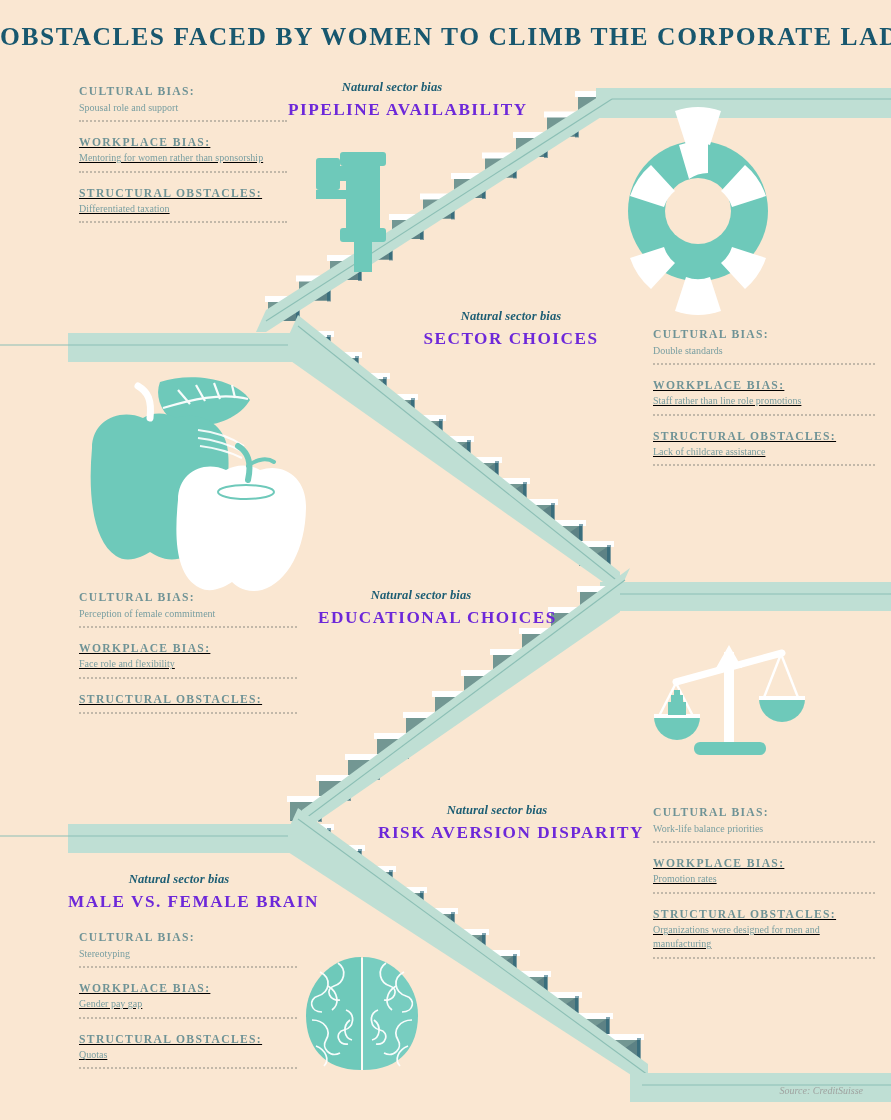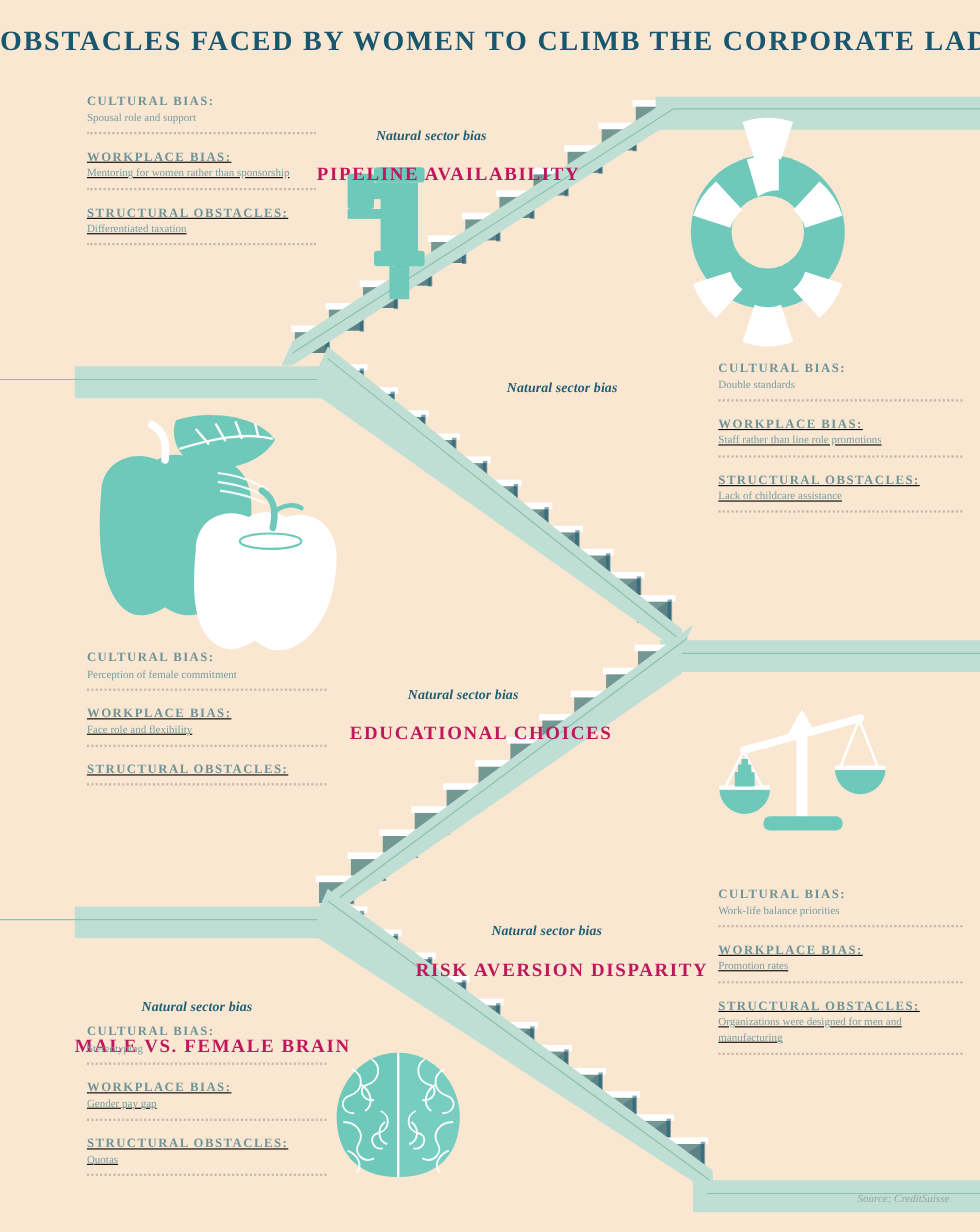--- a/index.html
+++ b/index.html
@@ -57,29 +57,28 @@
   
   .sect{position:absolute;text-align:center;}
   .sect-sub{
     font-family:"Liberation Serif", serif;
     font-style:italic;
     font-weight:bold;
     font-size:12.6px;
     color:#1d5e74;
     letter-spacing:.1px;
     line-height:1.2;
-    margin-top:36px;
   }
   .sect-title{
     font-family:"Liberation Serif", serif;
     font-weight:bold;
     font-size:17.2px;
     letter-spacing:1.5px;
-    color:#be185d;
-    margin-top:18px;
+    color:#6d28d9;
+    margin-top:5px;
     white-space:nowrap;
   }
 
   .source{
     position:absolute;
     right:28px;top:1085px;
     font-family:"Liberation Serif", serif;
     font-style:italic;
     font-size:10px;
     color:#9fa3a0;
@@ -523,20 +522,21 @@
     </g>
   </svg>
 
   <div class="sect" style="left:288px;top:80px;width:208px;">
     <div class="sect-sub">Natural sector bias</div>
     <div class="sect-title">PIPELINE AVAILABILITY</div>
   </div>
 
   <div class="sect" style="left:398px;top:309px;width:226px;">
     <div class="sect-sub">Natural sector bias</div>
+    <div class="sect-title">SECTOR CHOICES</div>
   </div>
 
   <div class="sect" style="left:318px;top:588px;width:206px;">
     <div class="sect-sub">Natural sector bias</div>
     <div class="sect-title">EDUCATIONAL CHOICES</div>
   </div>
 
   <div class="sect" style="left:378px;top:803px;width:238px;">
     <div class="sect-sub">Natural sector bias</div>
     <div class="sect-title">RISK AVERSION DISPARITY</div>

